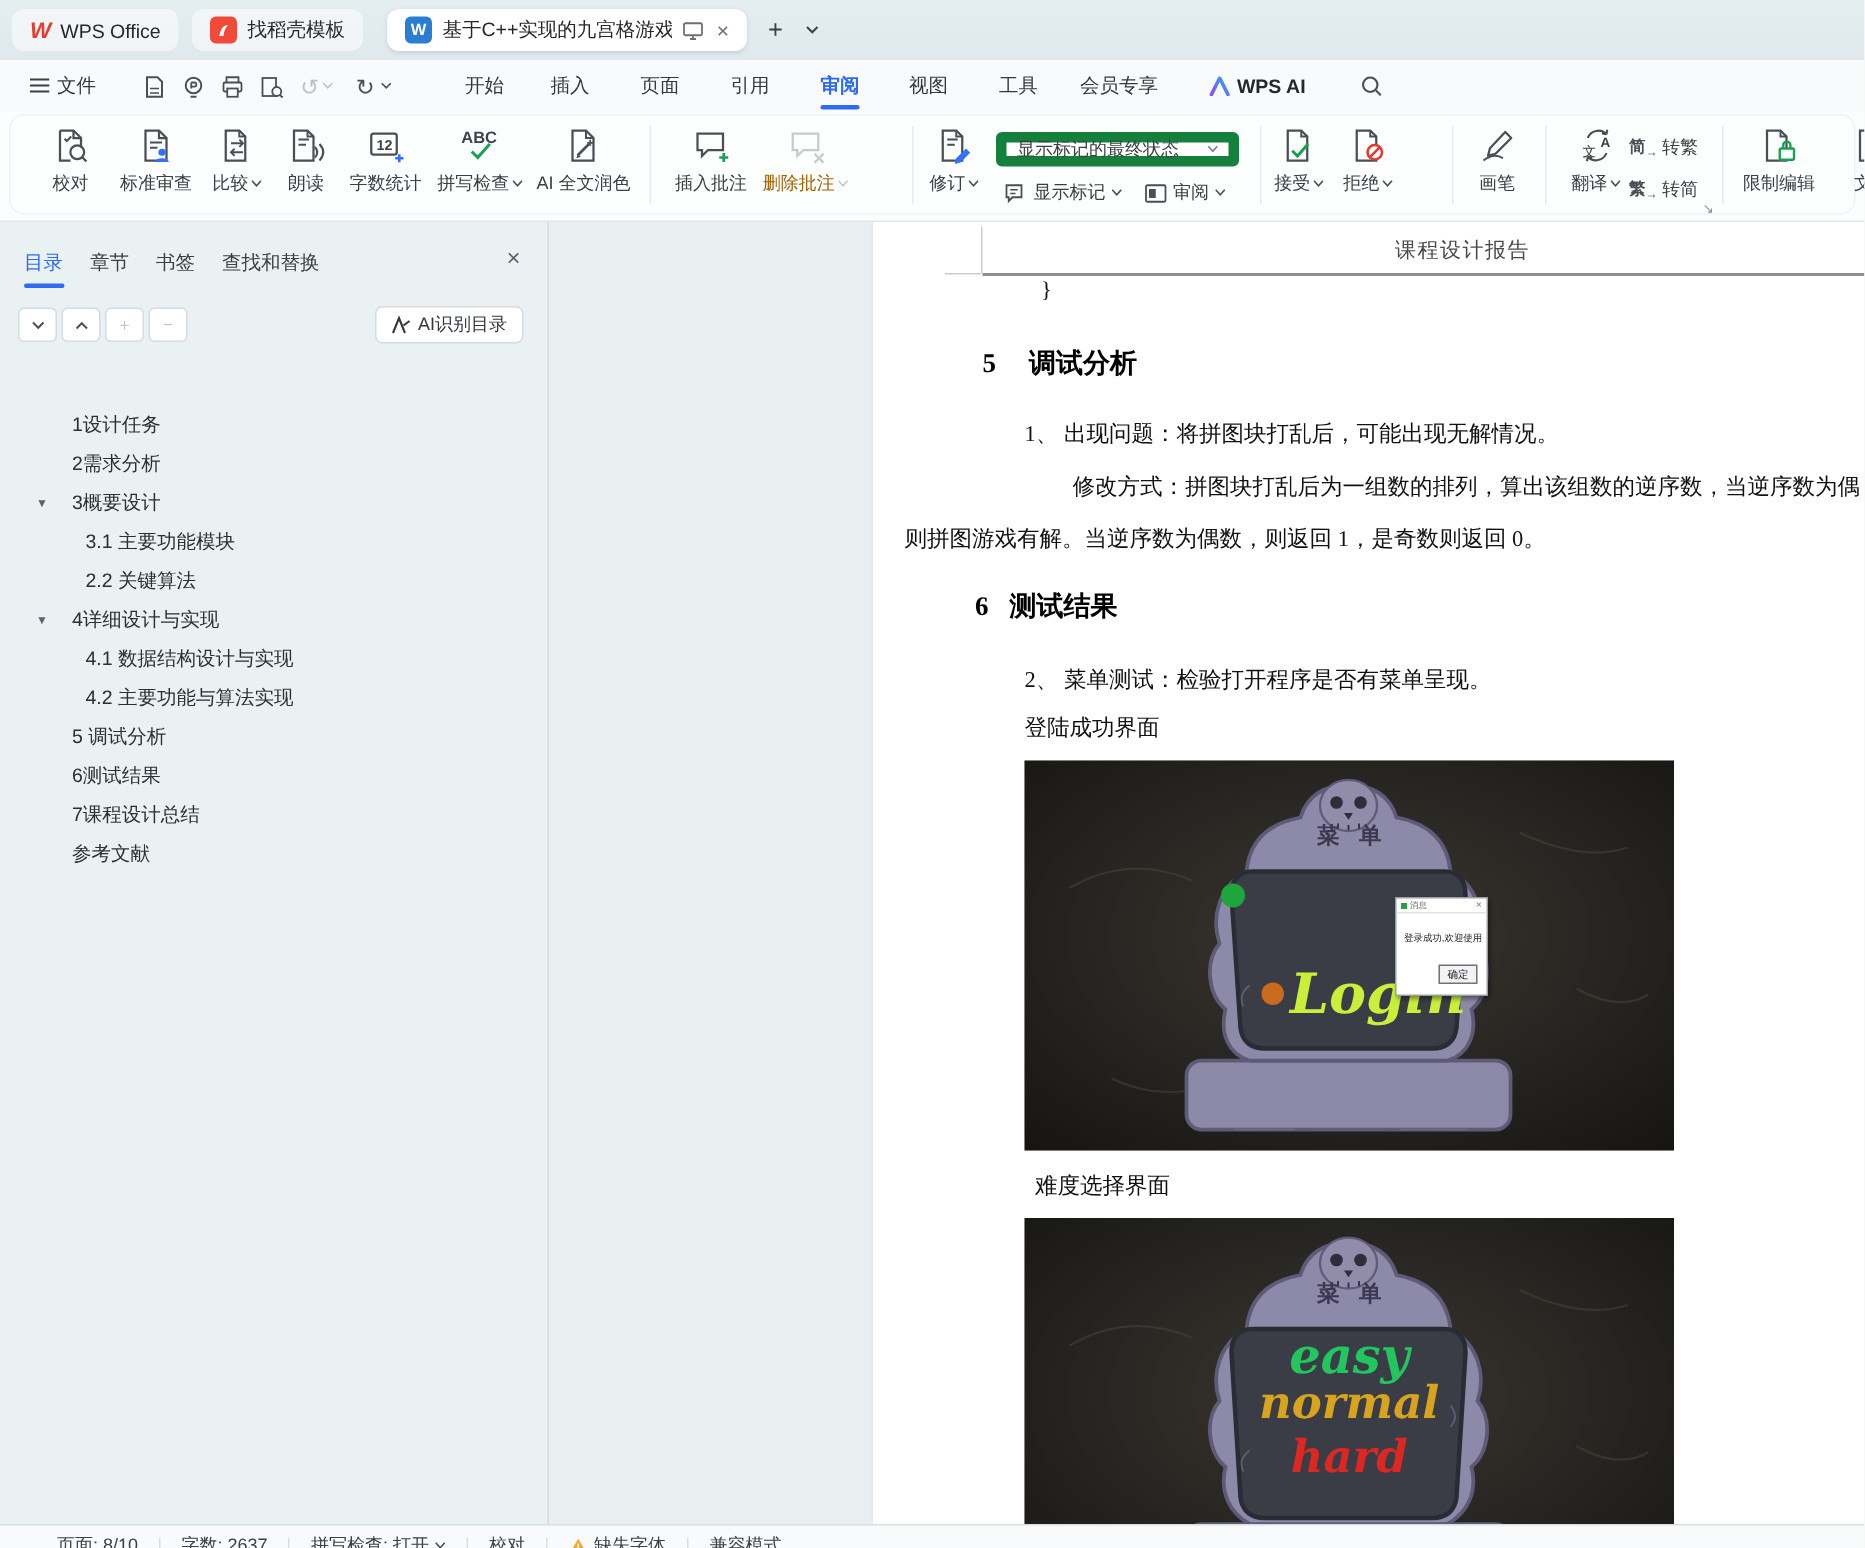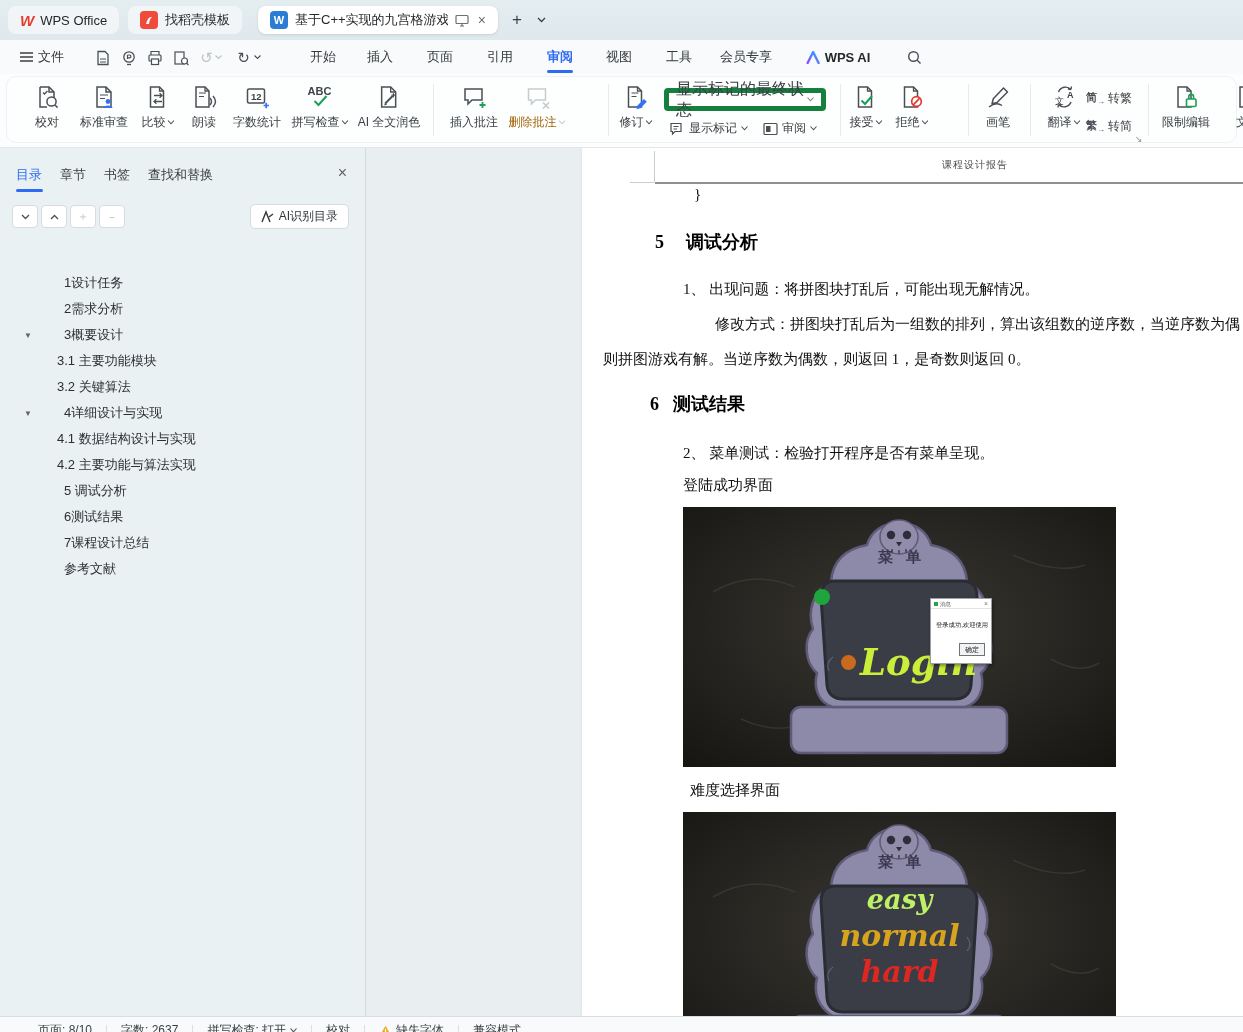--- a/index.html
+++ b/index.html
@@ -29,48 +29,48 @@
 
   
   .ribbon{position:absolute;left:0;top:74px;width:100%;height:74px;background:#fcfdfe;border-bottom:1px solid #e2e7ea}
   .rpanel{position:absolute;left:6px;top:2px;right:6px;bottom:4px;border:1px solid #eef2f4;border-radius:10px;background:#fdfefe}
   .rbtn{position:absolute;top:10px;transform:translateX(-50%);display:flex;flex-direction:column;align-items:center;gap:5px;cursor:default}
   .rlabel{font-size:12px;color:#3b4045;white-space:nowrap;display:flex;align-items:center;gap:2px;line-height:14px}
   .rbtn.disabled .rlabel{color:#a16207}
   .rdiv{position:absolute;top:10px;height:52px;width:1px;background:#e6ebee}
   .mini{position:absolute;width:18px;height:16px;display:flex;align-items:center;justify-content:center;font-size:13px;color:#4a4f55}
   .mini.disabled{color:#c5cbcf}
-  .rsel{position:absolute;left:664px;top:14px;width:162px;height:23px;border:5px solid #15803d;border-radius:4px;background:#fff;display:flex;align-items:center;font-size:16px;color:#3b4045;padding:0 7px;justify-content:space-between}
+  .rsel{position:absolute;left:664px;top:14px;width:162px;height:23px;border:7px solid #15803d;border-radius:4px;background:#fff;display:flex;align-items:center;font-size:12px;color:#3b4045;padding:0 7px;justify-content:space-between}
   .rrow{position:absolute;top:46px;display:flex;align-items:center;gap:4px;font-size:12px;color:#3b4045;white-space:nowrap}
   .zh2{position:absolute;display:flex;align-items:center;gap:3px;font-size:12px;color:#3b4045;white-space:nowrap}
   .zh-ic{font-size:11px;color:#4a4f55;font-weight:bold}
   .zh-ic small{font-size:8px;vertical-align:sub}
   .chev{width:7px;height:5px;flex:0 0 auto}
   .collapse-ar{position:absolute;left:1135px;top:60px;font-size:9px;color:#8a9095}
 
   
   .bodyrow{position:absolute;left:0;top:148px;width:100%;height:868px}
   .sidebar{position:absolute;left:0;top:0;width:366px;height:100%;background:#e9f1f3;border-right:1px solid #d3dbde}
   .stab{position:absolute;top:18px;font-size:13px;color:#3c4043;cursor:default}
   .stab.active{color:#2e6bf2;font-weight:normal}
   .stab.active::after{content:"";position:absolute;left:0;bottom:-8px;width:27px;height:3px;border-radius:2px;background:#2e6bf2}
   .sclose{position:absolute;right:18px;top:16px;font-size:16px;color:#5f6368}
   .sq-btn{position:absolute;top:57px;width:26px;height:23px;background:#fff;border:1px solid #d5dbdf;border-radius:4px;display:flex;align-items:center;justify-content:center;font-size:11px;color:#4a4f55}
   .sq-btn.disabled{color:#bcc3c8}
   .ai-btn{position:absolute;top:56px;right:16px;height:25px;background:#fff;border:1px solid #d5dbdf;border-radius:5px;display:flex;align-items:center;gap:5px;padding:0 10px;font-size:12px;color:#33373b}
   .toc{position:absolute;left:0;top:122px;width:100%}
   .toc-item{position:relative;height:26px;display:flex;align-items:center;font-size:13px;color:#2c2f33;cursor:default}
   .toc-item .ar{position:absolute;left:24px;font-size:8px;color:#5f6368}
-  .toc-item.l1 span.t{margin-left:64px}
+  .toc-item.l1 span.t{margin-left:48px}
   .toc-item.l2 span.t{margin-left:57px}
 
   
   .docarea{position:absolute;left:366px;top:0;right:0;height:100%;background:#e9eef0;overflow:hidden}
   .page{position:absolute;left:216px;top:0;width:1150px;height:868px;background:#fff;box-shadow:0 0 4px rgba(0,0,0,.06)}
-  .hdr-text{position:absolute;left:393px;top:10px;transform:translateX(-50%);font-size:10px;color:#4a4a4a;letter-spacing:1px;font-family:Liberation Serif, serif}
+  .hdr-text{position:absolute;left:393px;top:10px;transform:translateX(-50%);font-size:14px;color:#4a4a4a;letter-spacing:1px;font-family:Liberation Serif, serif}
   .hdr-rule{position:absolute;left:73px;top:34px;width:1080px;height:2px;background:#8f8f8f}
   .m-corner-v{position:absolute;left:72px;top:3px;width:1px;height:31px;background:#c9cdd0}
   .m-corner-h{position:absolute;left:48px;top:34px;width:24px;height:1px;background:#c9cdd0}
   .dtext{position:absolute;font-family:"Liberation Serif","DejaVu Serif",serif;font-size:15px;color:#111;white-space:nowrap}
   .dhead{position:absolute;font-family:"Liberation Serif","DejaVu Serif",serif;font-size:18px;font-weight:bold;color:#000;white-space:nowrap}
 
   
   .game{position:absolute;left:101px;width:433px;overflow:hidden;background:#23211d}
   .game svg.scene{position:absolute;left:0;top:0}
   .gmenu{position:absolute;left:50%;transform:translateX(-50%);top:41px;font-size:15px;font-weight:bold;color:#3a374e;letter-spacing:13px;padding-left:13px;font-family:"Liberation Serif",serif}
@@ -524,21 +524,21 @@
             <span class="t">2需求分析</span>
           </div>
         <div class="toc-item l1">
             <span class="ar">▼</span>
             <span class="t">3概要设计</span>
           </div>
         <div class="toc-item l2">
             <span class="t">3.1 主要功能模块</span>
           </div>
         <div class="toc-item l2">
-            <span class="t">3.2 关键算法</span>
+            <span class="t">2.2 关键算法</span>
           </div>
         <div class="toc-item l1">
             <span class="ar">▼</span>
             <span class="t">4详细设计与实现</span>
           </div>
         <div class="toc-item l2">
             <span class="t">4.1 数据结构设计与实现</span>
           </div>
         <div class="toc-item l2">
             <span class="t">4.2 主要功能与算法实现</span>
@@ -637,21 +637,21 @@
             <path d="M216,16 C200,16 188,24 184,38 C162,42 150,54 148,74 C130,84 124,104 130,122 C120,134 122,156 134,166 C130,182 136,196 150,204 L282,204 C296,196 302,182 298,166 C310,156 312,134 302,122 C308,104 302,84 284,74 C282,54 270,42 248,38 C244,24 232,16 216,16 Z" fill="#8d89a8" stroke="#5e5a78" stroke-width="2.5"></path>
             <ellipse cx="216" cy="30" rx="19" ry="17" fill="#908ca9" stroke="#5e5a78" stroke-width="1.5"></ellipse>
             <circle cx="208" cy="28" r="4.2" fill="#2f2d3a"></circle>
               <circle cx="224" cy="28" r="4.2" fill="#2f2d3a"></circle>
             <path d="M213,35 l3,4.5 l3,-4.5 z" fill="#2f2d3a"></path>
             <path d="M209,42 v3.5 M216,43 v3.5 M223,42 v3.5" stroke="#2f2d3a" stroke-width="1.2"></path>
             <path d="M152,74 L280,74 C290,74 294,80 294,90 L288,186 C287,196 280,200 272,200 L160,200 C152,200 145,196 144,186 L138,90 C138,80 142,74 152,74 Z" fill="#3a3d46" stroke="#2a2c33" stroke-width="3"></path>
             <path d="M150,155 q-8,6 -4,14 M284,125 q6,8 0,14" fill="none" stroke="#6f6b8a" stroke-width="1.2" opacity=".7"></path>
           </svg>
           <div class="gmenu">菜单</div>
-          <div class="gscript" style="left:50%;transform:translateX(-50%);top:72px;font-size:27px;color:#bef264">easy</div>
+          <div class="gscript" style="left:50%;transform:translateX(-50%);top:72px;font-size:33px;color:#22c55e">easy</div>
           <div class="gscript" style="left:50%;transform:translateX(-50%);top:106px;font-size:30px;color:#d8a31d">normal</div>
           <div class="gscript" style="left:50%;transform:translateX(-50%);top:142px;font-size:30px;color:#dc2723">hard</div>
         </div>
       </div>
     </div>
   </div>
 
   <div class="statusbar">
     <div style="width:38px"></div>
     <div class="sb-item">

